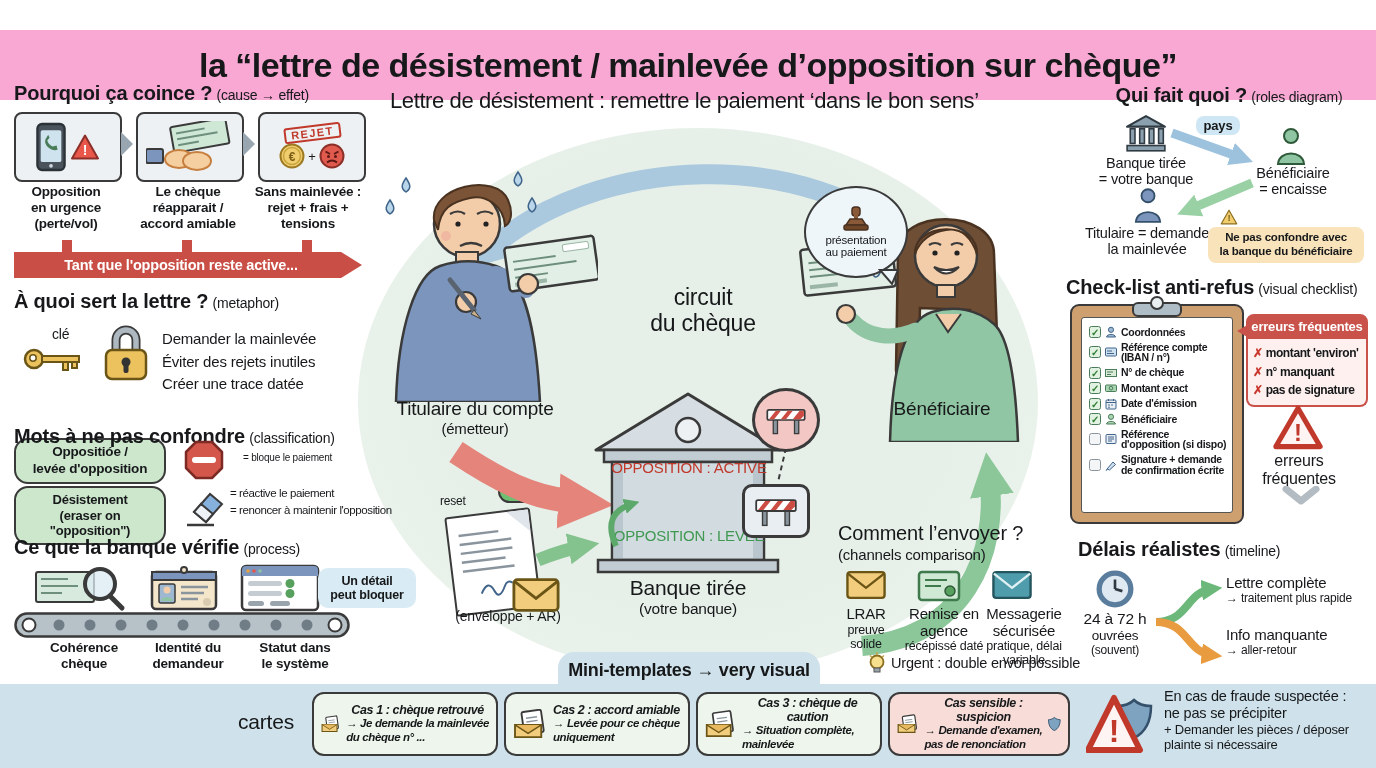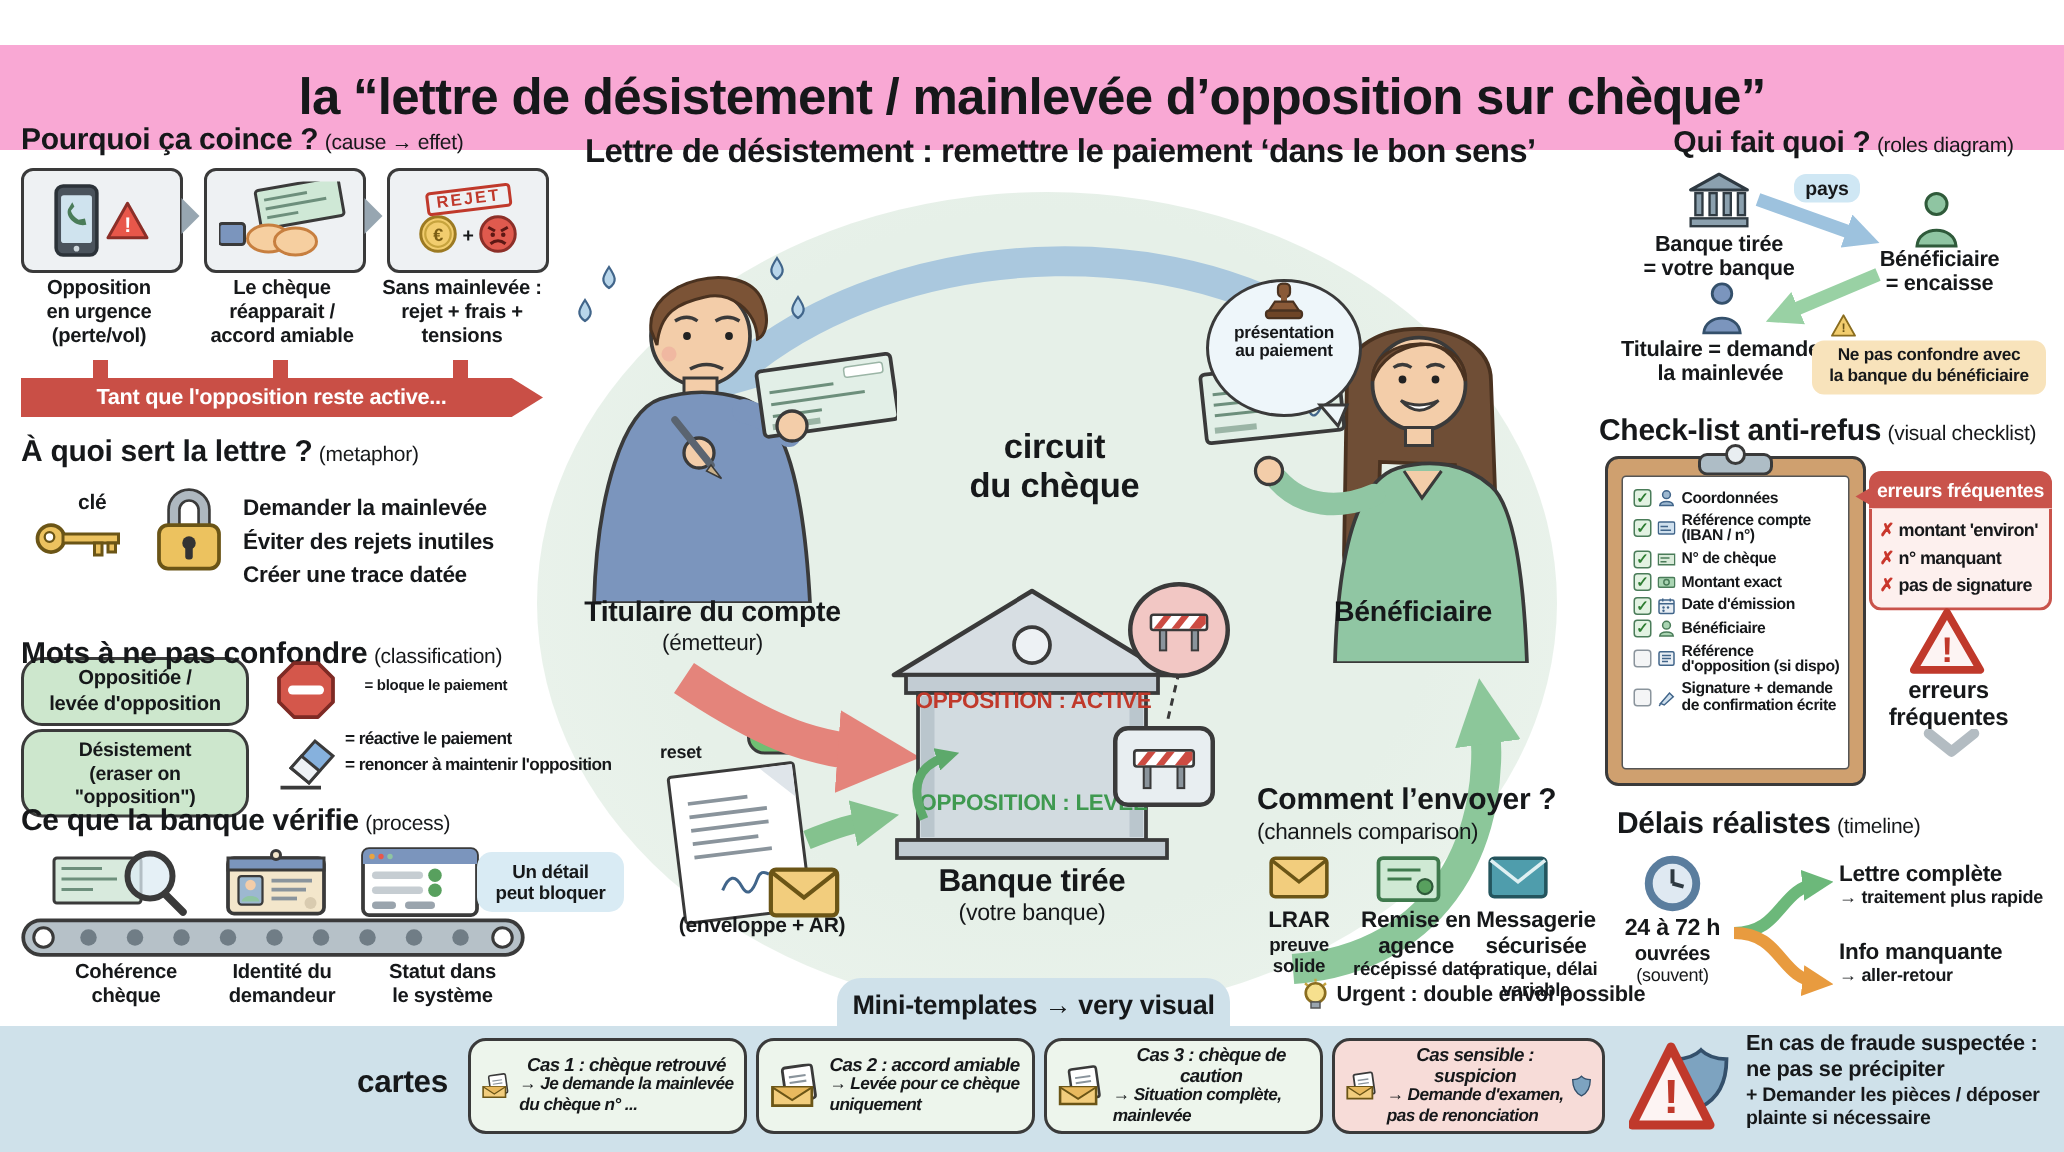--- a/index.html
+++ b/index.html
@@ -1,19 +1,19 @@
 <!DOCTYPE html>
 <html><head>
 <meta charset="utf-8">
 <style>
   html,body{margin:0;padding:0;background:#fff;}
   body{font-family:"Liberation Sans",sans-serif;letter-spacing:-0.2px;color:#16181a;}
   #page{position:relative;width:1376px;height:768px;background:#fff;overflow:hidden;}
   .abs{position:absolute;z-index:2;}
-  .b{font-weight:bold;}
+  .b{font-weight:normal;}
   .pre{white-space:pre-line;}
   .c{text-align:center;}
   .h{font-size:20px;font-weight:bold;}
   .tag{font-size:14px;font-weight:normal;}.z3{z-index:3;}
   #hdr{position:absolute;left:0;top:0;width:1376px;height:70px;background:#f9a8d4;z-index:2;
        display:flex;align-items:center;justify-content:center;margin-top:30px;}
   #hdr .t{font-size:34px;font-weight:bold;letter-spacing:-0.5px;}
   #blob{position:absolute;left:358px;top:128px;width:680px;height:548px;border-radius:50%;
         background:radial-gradient(ellipse at 50% 45%, #e6f0e8 55%, #eef5ef 100%);z-index:0;}
   #strip{position:absolute;left:0;top:684px;width:1376px;height:84px;background:#cfe1ea;z-index:1;}
@@ -341,21 +341,21 @@
       <line x1="7" y1="28" x2="46" y2="28" stroke="#6d8f7c" stroke-width="2"></line>
       <rect x="6" y="36" width="28" height="4" fill="#9bb5a6"></rect>
       <path d="M60,32 q6,-9 10,0 q3,7 9,-4 q3,-5 7,-1" stroke="#41658a" stroke-width="1.6" fill="none"></path>
     </g>
   </svg>
   <div class="abs c b" style="left:872px;top:398px;width:140px;font-size:19px">Bénéficiaire</div>
 
   <div class="abs c b pre" style="left:628px;top:284px;width:150px;font-size:23px;line-height:1.15">circuit
 du chèque</div>
 
-  <div class="abs z3" style="left:804px;top:186px;width:100px;height:88px;background:#eef6fa;border:2.5px solid #3a3a3a;border-radius:50%;display:flex;flex-direction:column;align-items:center;gap:2px">
+  <div class="abs z3" style="left:804px;top:186px;width:100px;height:88px;background:#eef6fa;border:2.5px solid #3a3a3a;border-radius:50%;display:flex;flex-direction:column;align-items:center;justify-content:center;gap:2px">
     <svg width="30" height="26" viewBox="0 0 30 26">
       <rect x="11" y="1" width="8" height="9" rx="3" fill="#8a5a38" stroke="#4a3220" stroke-width="1.5"></rect>
       <rect x="13" y="8" width="4" height="6" fill="#8a5a38"></rect>
       <path d="M5,19 L25,19 L21,13 L9,13 Z" fill="#8a5a38" stroke="#4a3220" stroke-width="1.5"></path>
       <rect x="3" y="19" width="24" height="5" rx="2" fill="#6e4527" stroke="#4a3220" stroke-width="1.5"></rect>
     </svg>
     <div class="b c pre" style="font-size:11.5px;line-height:1.05">présentation
 au paiement</div>
   </div>
   <svg class="abs z3" style="left:878px;top:268px" width="22" height="18">

